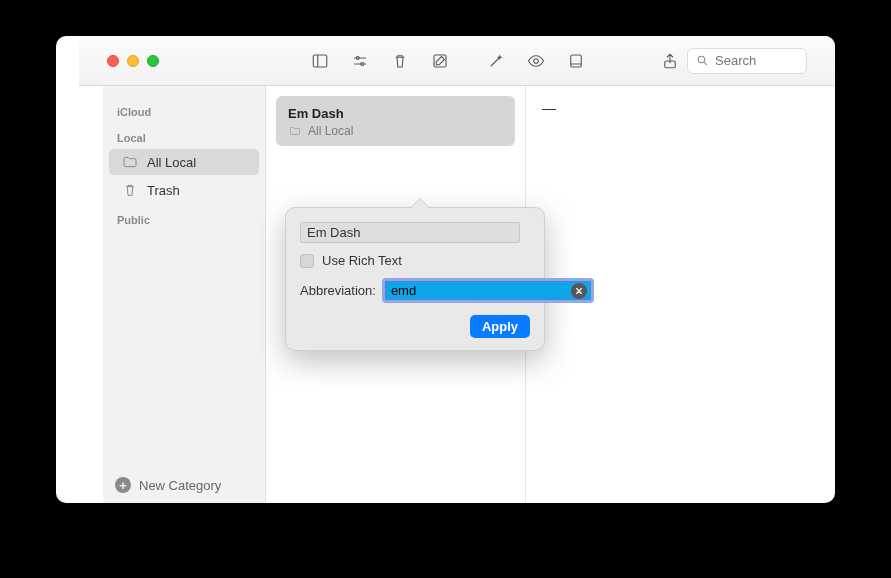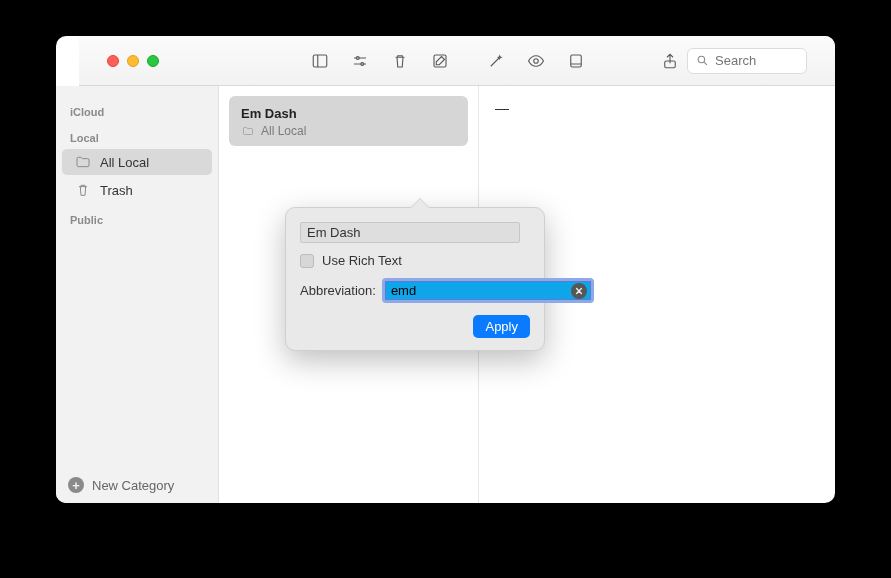--- a/index.html
+++ b/index.html
@@ -58,20 +58,21 @@
     }
     .search-box svg { width:13px; height:13px; stroke:#888; fill:none; stroke-width:2;}
     .search-box input { border:none; outline:none; width:80px; font-size:13px; background:transparent; color:#333;}
     .body { flex:1; display:flex; overflow:hidden;}
     .sidebar {
       width: 163px;
       background: #f2f2f2;
       border-right: 1px solid #e2e2e2;
       display:flex; flex-direction:column;
       padding-top: 10px;
+      margin-left: 47px;
     }
     .sb-header { font-size:11px; color:#8a8a8a; font-weight:600; padding: 4px 14px; margin-top:6px;}
     .sb-item {
       display:flex; align-items:center; gap:8px;
       padding: 5px 12px; margin: 1px 6px;
       border-radius:5px; cursor:pointer;
       font-size:13px; color:#333;
     }
     .sb-item.selected { background: #d9d9d9; }
     .sb-icon { width:18px; height:16px; color:#8a8a8a; display:flex; align-items:center; justify-content:center;}
@@ -147,21 +148,21 @@
       border:none; outline:none; font-size:13px; padding:2px 4px; flex:1; background:transparent;
     }
     .po-clear {
       width:16px; height:16px; border-radius:50%; background:#575757; color:#e9e9e9;
       display:flex; align-items:center; justify-content:center; font-size:10px; cursor:pointer;
       margin-right:2px;
     }
     .po-apply-row { display:flex; justify-content:flex-end;}
     .po-apply {
       background:#0a7bff; color:#fff; border:none; border-radius:5px;
-      font-size:13px; font-weight:400; padding:4px 12px; cursor:pointer;
+      font-size:13px; font-weight:700; padding:4px 12px; cursor:pointer;
     }
   </style>
 </head>
 <body>
 
 <div class="window">
   <div class="titlebar">
     <div class="traffic">
       <div class="tl-btn tl-close"></div>
       <div class="tl-btn tl-min"></div>

